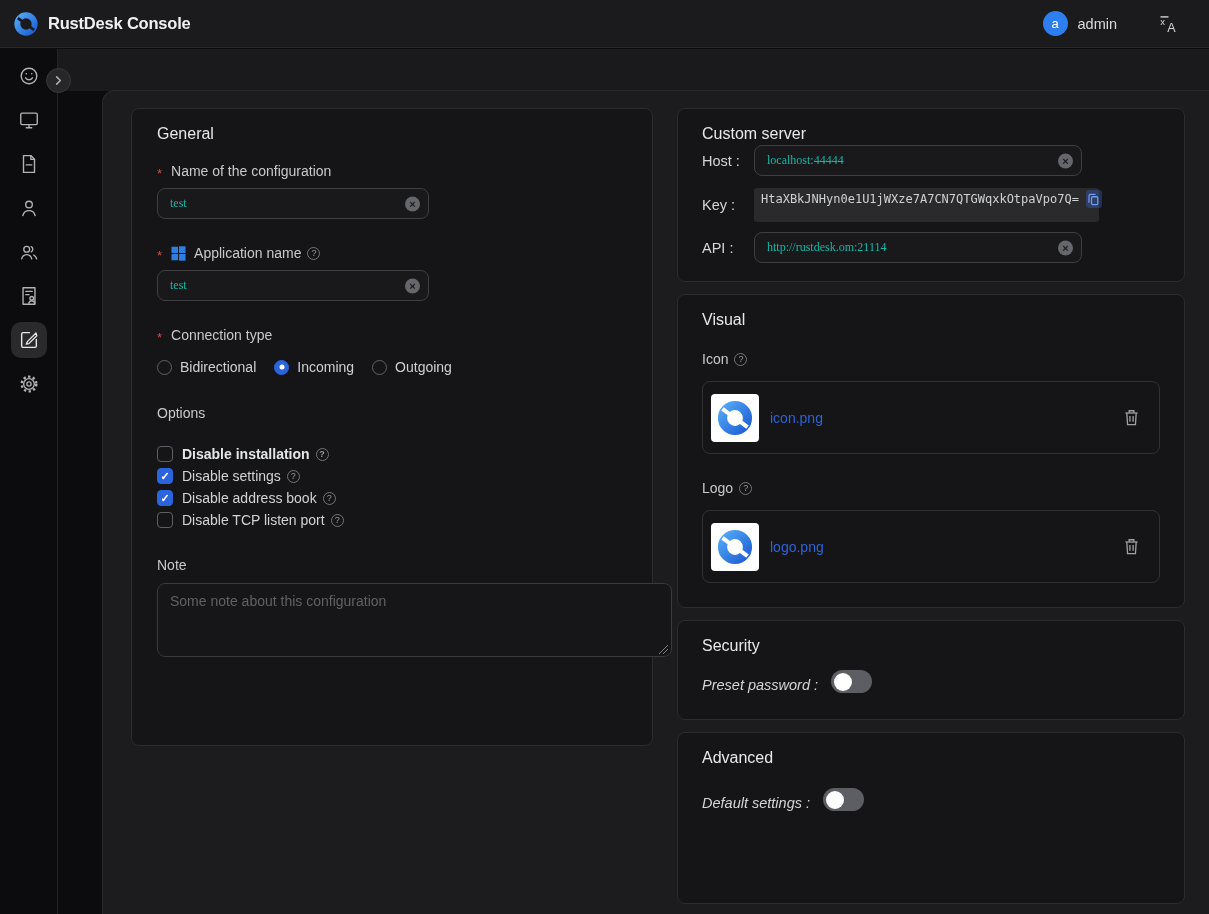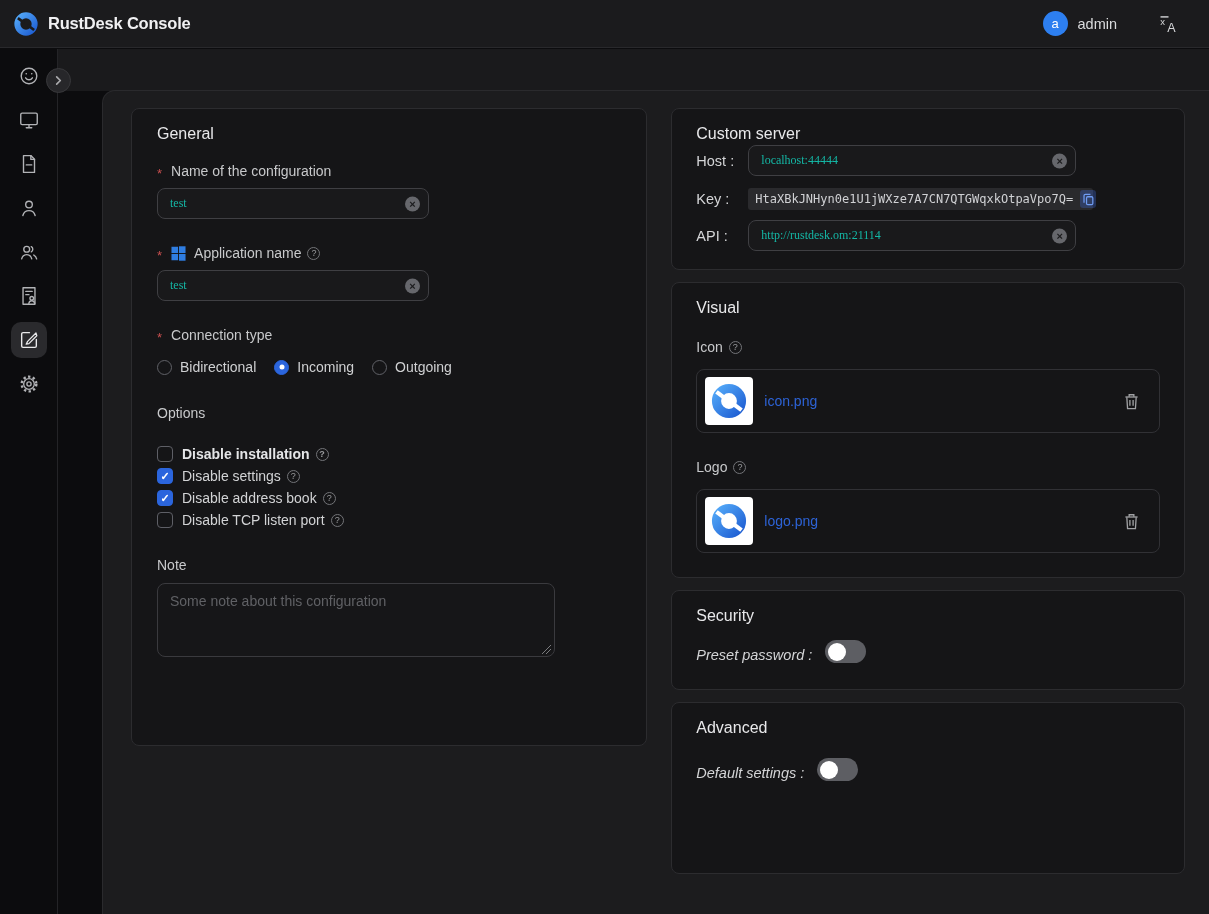--- a/index.html
+++ b/index.html
@@ -101,51 +101,51 @@
   .cb-row { display:flex; align-items:center; gap:9px; height:22px; cursor:pointer; }
   .checkbox {
     width:16px; height:16px; border:1.5px solid #5e5f66; border-radius:4px; position:relative; flex:none;
   }
   .checkbox.on { background:#2b65dd; border-color:#2b65dd; }
   .checkbox.on::after {
     content:"✓"; position:absolute; color:#fff; font-size:11px; font-weight:700; left:2.5px; top:0.5px;
   }
   .cb-label { font-size:14px; color:#d2d3d5; display:flex; align-items:center; gap:6px; }
 
-  .textarea-wrap { position:relative; width:398px; }
+  .textarea-wrap { position:relative; width:515px; }
   .note-area {
     width:100%; height:74px; background:#161618; border:1px solid #3a3a3e; border-radius:8px;
     color:#e0e0e2; font-size:14px; padding:9px 12px; resize:none; outline:none;
     font-family:"Liberation Sans", sans-serif;
   }
   .note-area::placeholder { color:#606165; }
   .resize-handle {
     position:absolute; right:4px; bottom:7px; width:9px; height:9px; pointer-events:none;
     background:
       linear-gradient(135deg, transparent 0 45%, #7a7b7e 45% 52%, transparent 52% 70%, #7a7b7e 70% 77%, transparent 77%);
   }
 
   
   .card-server { padding:16px 24px 18px; }
   .srv-row { display:flex; align-items:center; margin-top:12px; }
   .srv-label { width:52px; flex:none; font-size:14.5px; color:#d4d5d7; }
   .srv-field { flex:1; position:relative; max-width:328px; }
   .key-chip {
     display:flex; align-items:center; gap:7px; background:#2a2a2d; border-radius:3px;
-    padding:2px 3px 2px 7px; width:fit-content; max-width:345px;
+    padding:2px 3px 14px 7px; width:fit-content; max-width:345px;
   }
   .key-text { font-family:"DejaVu Sans Mono", monospace; font-size:12px; color:#d0d1d4; white-space:nowrap; }
   .copy-btn {
     width:16px; height:18px; border-radius:3px; background:rgba(60,100,200,.35);
     display:flex; align-items:center; justify-content:center; cursor:pointer; flex:none;
   }
 
   .card-visual { padding:16px 24px 24px; }
   .file-box {
-    height:64px; border:1px solid #313135; border-radius:8px; margin-top:10px;
+    height:73px; border:1px solid #313135; border-radius:8px; margin-top:10px;
     display:flex; align-items:center; padding:0 20px 0 8px;
   }
   .thumb {
     width:48px; height:48px; background:#fff; border-radius:4px; flex:none;
     display:flex; align-items:center; justify-content:center;
   }
   .file-link { margin-left:11px; font-size:14px; color:#2d63d6; cursor:pointer; text-decoration:none; }
   .trash-btn { margin-left:auto; color:#a0a1a4; cursor:pointer; display:flex; }
 
   .card-security { padding:16px 24px 26px; }

